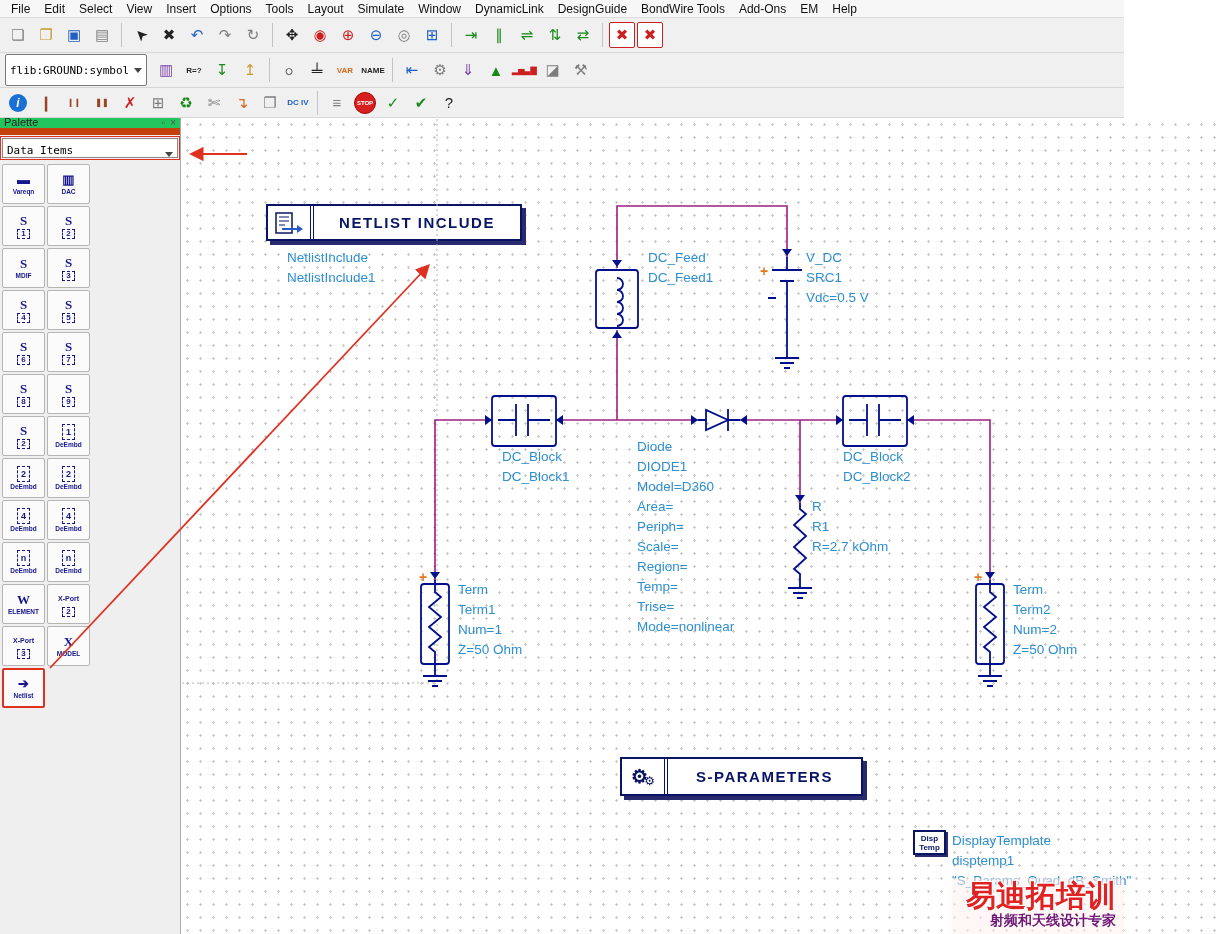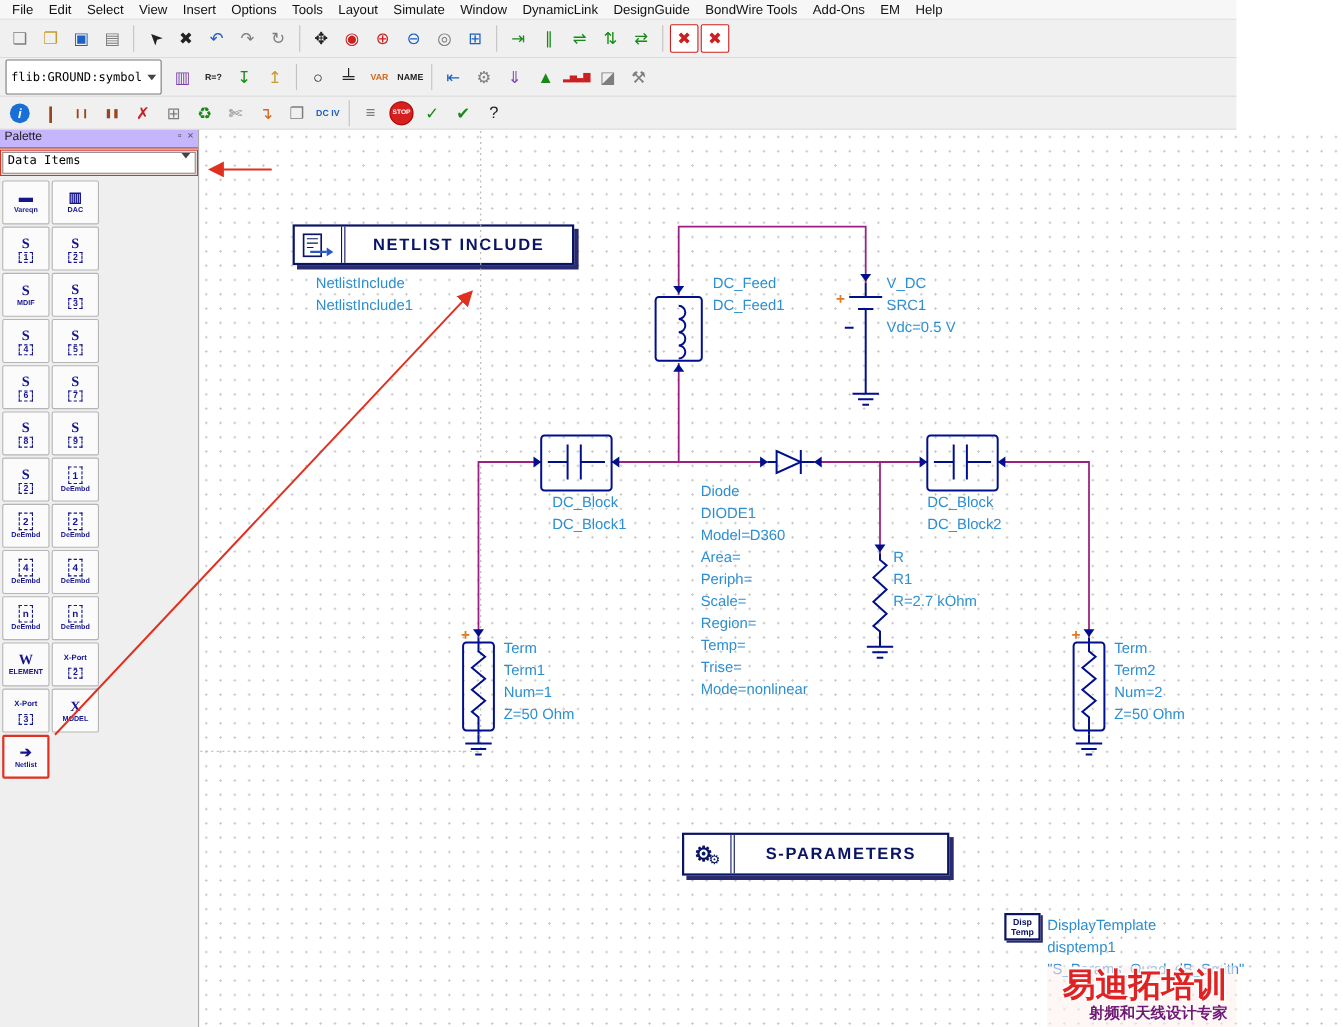--- a/index.html
+++ b/index.html
@@ -33,25 +33,25 @@
     font-weight:bold;display:flex;align-items:center;justify-content:center;border:1px solid #a00}
   .combo{width:142px;height:21px;background:#fff;border:1px solid #7a7a7a;border-radius:2px;
     font:11px "DejaVu Sans Mono",monospace;display:flex;align-items:center;padding:15px 4px;margin-right:4px}
   .combo .cval{flex:1;white-space:nowrap;overflow:hidden}
   .combo .carr{width:0;height:0;border-left:4px solid transparent;border-right:4px solid transparent;
     border-top:5px solid #444;margin-left:3px}
 
   
   #palette{position:absolute;left:0;top:118px;width:181px;height:816px;background:#efefef;
     border-right:1px solid #aaa}
-  #palette-header{height:17px;background:#c4b5fd;border-bottom:1px solid #c2410c;display:flex;
-    align-items:flex-start;font-size:11px;color:#222;padding:0 4px}
+  #palette-header{height:17px;background:#22c55e;border-bottom:7px solid #c2410c;display:flex;
+    align-items:flex-end;font-size:11px;color:#222;padding:0 4px}
   #palette-header .hdr-icons{margin-left:auto;display:flex;gap:5px;font-size:10px;color:#555}
   #palette-combo{margin:3px 2px 4px 2px;width:176px;height:20px;background:#fff;border:1px solid #8a8a8a;
-    display:flex;align-items:flex-start;font:11px "DejaVu Sans Mono",monospace;padding:0 4px;
+    display:flex;align-items:flex-end;font:11px "DejaVu Sans Mono",monospace;padding:0 4px;
     outline:1px solid #e03020;outline-offset:1px}
   #palette-combo .cval{flex:1}
   #palette-combo .carr{width:0;height:0;border-left:4px solid transparent;border-right:4px solid transparent;
     border-top:5px solid #444}
   #palette-grid{display:grid;grid-template-columns:43px 43px;gap:2px;padding:2px}
   .pal-item{height:40px;background:#fbfbfb;border:1px solid #b5b5b5;border-radius:2px;display:flex;
     flex-direction:column;align-items:center;justify-content:center;gap:1px}
   .pal-item.selected{border:2px solid #e03020}
   .pi-icon{font-size:13px;font-weight:bold;color:#15158c;line-height:14px;
     font-family:"Liberation Serif",serif}

